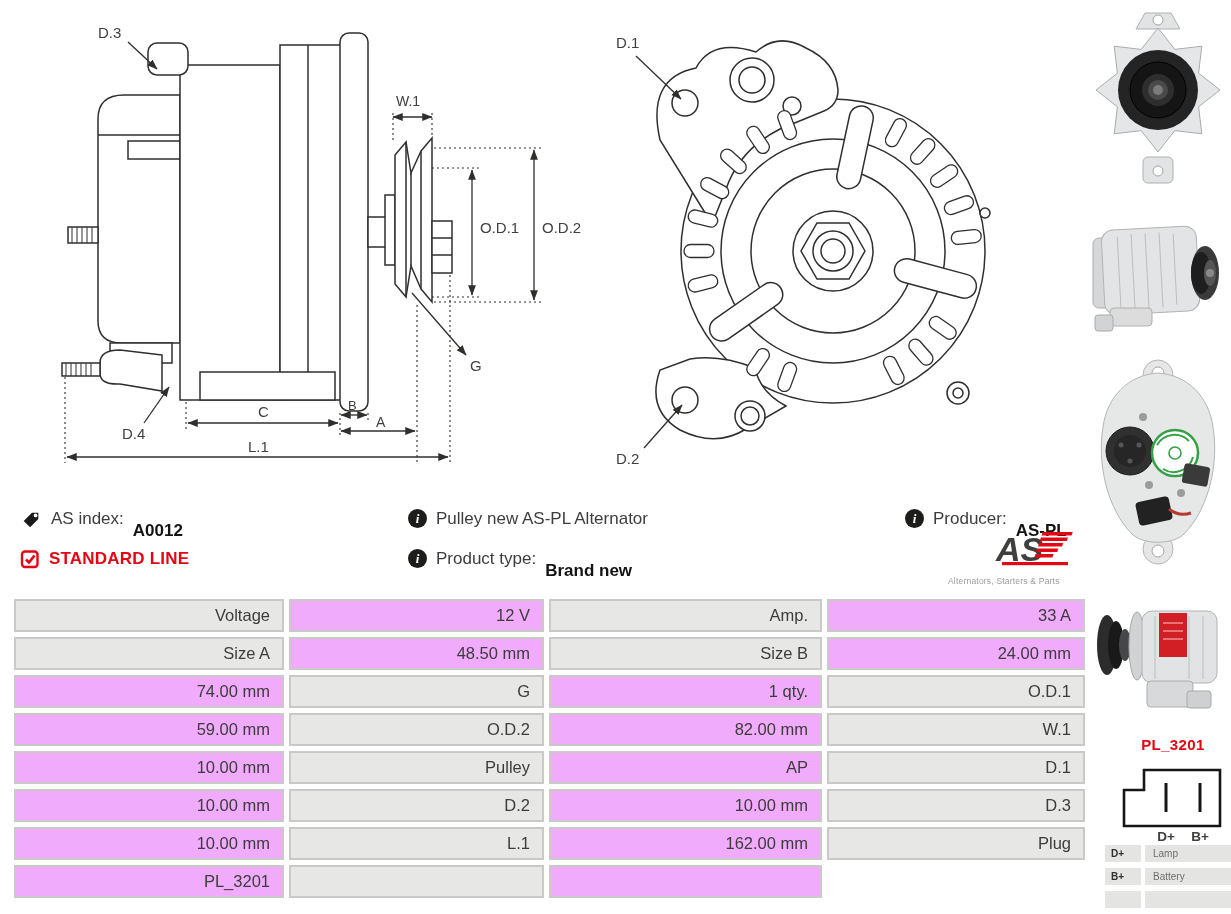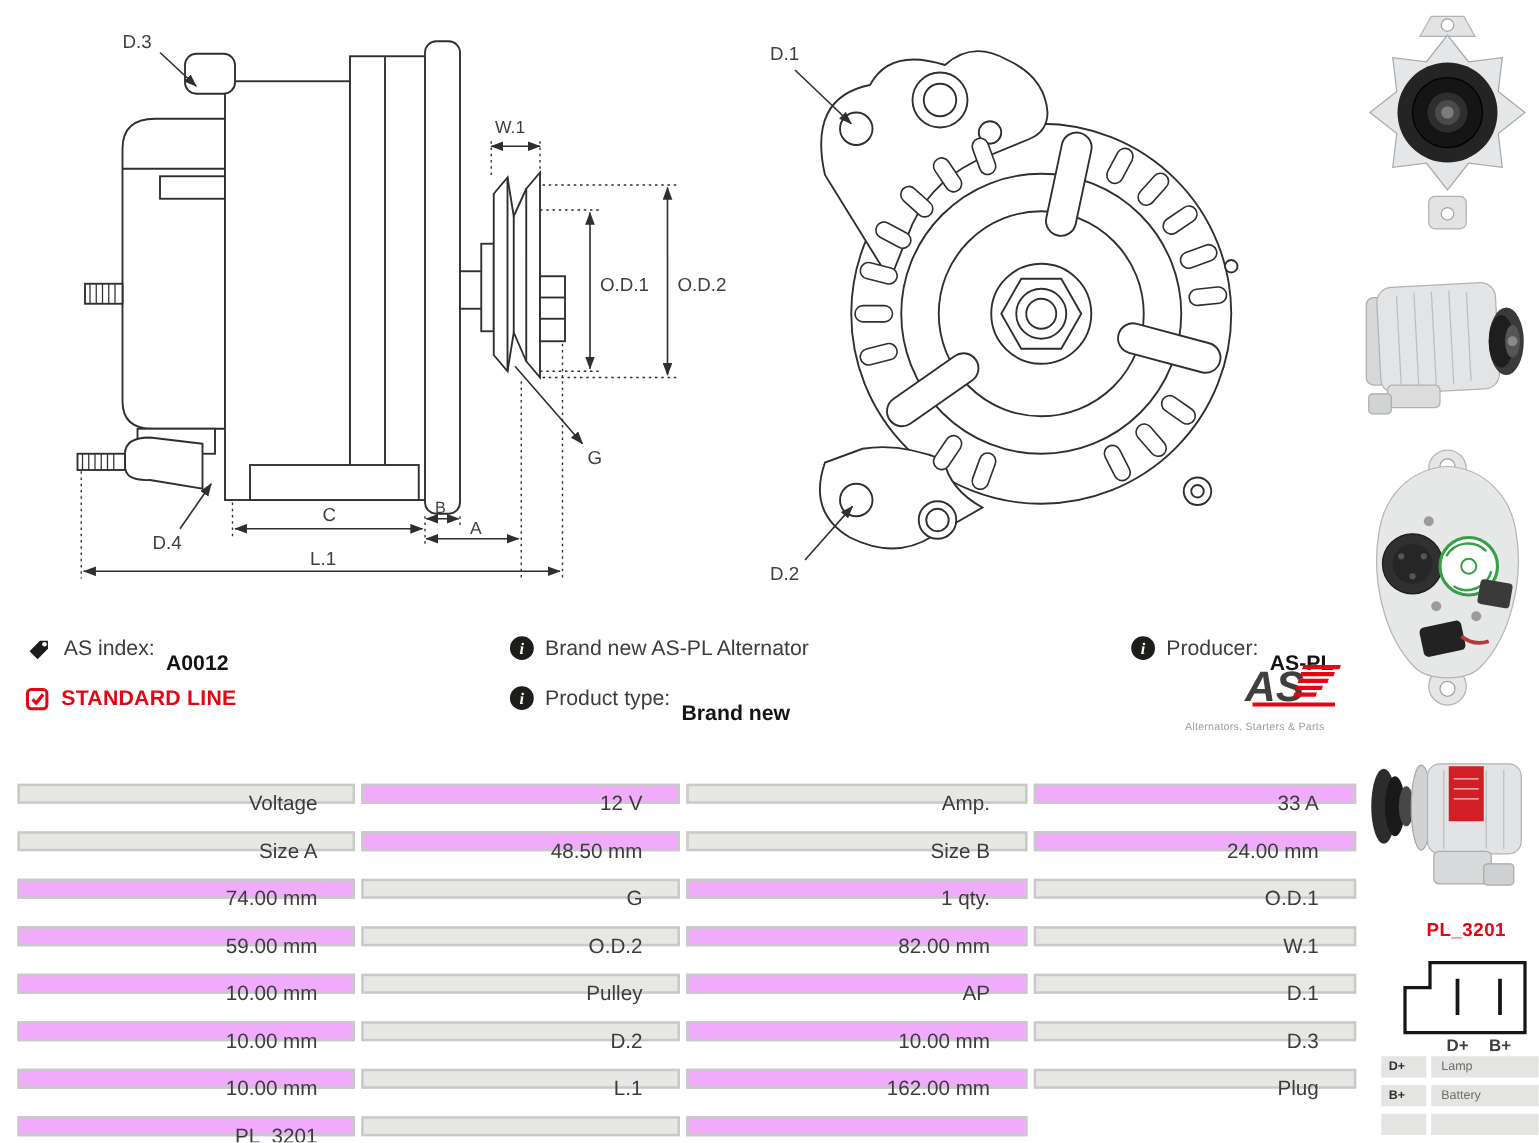--- a/index.html
+++ b/index.html
@@ -13,22 +13,22 @@
   .info-item b{color:#141414;margin-top:12px;}
   .info-i{display:inline-block;width:19px;height:19px;border-radius:50%;background:#1d1d1b;
           color:#fff;font-weight:bold;font-size:13px;text-align:center;line-height:19px;
           font-family:"Liberation Serif",serif;font-style:italic;flex:0 0 auto;}
   .redline{color:#e30613;font-weight:bold;letter-spacing:.2px;}
   .logo-tagline{position:absolute;left:948px;top:576px;width:134px;text-align:left;
                 font-size:8.5px;color:#9b9b9a;letter-spacing:.2px;}
   
   #spec-table{position:absolute;left:14px;top:599px;display:grid;
               grid-template-columns:270px 255px 273px 258px;grid-auto-rows:33px;gap:5px;}
-  .cell{box-sizing:border-box;height:16px;line-height:29px;font-size:16.5px;color:#3c3c3b;
-        text-align:right;padding-right:28px;border:2px solid #c9c9c8;margin-top:28px;}
+  .cell{box-sizing:border-box;height:33px;line-height:29px;font-size:16.5px;color:#3c3c3b;
+        text-align:right;padding-right:12px;border:2px solid #c9c9c8;}
   .cell.label{background:#e7e7e6;}
   .cell.value{background:#f0abfc;}
   
   #plug-code{position:absolute;left:1118px;top:736px;width:110px;text-align:center;
              font-size:15px;font-weight:bold;color:#e30613;letter-spacing:.4px;}
   #pin-table{position:absolute;left:1105px;top:845px;}
   .pin-row{display:flex;gap:4px;margin-bottom:6px;}
   .pin-cell{background:#e4e4e3;height:17px;line-height:17px;font-size:10px;box-sizing:border-box;}
   .pin-name{width:36px;font-weight:bold;color:#2f2f2e;padding-left:6px;}
   .pin-func{width:104px;color:#6e6e6d;padding-left:8px;}
@@ -281,21 +281,21 @@
   <div class="info-item" style="left:20px;top:549px">
     <svg width="20" height="20" viewBox="0 0 20 20">
       <rect x="2" y="2.5" width="15.5" height="15.5" rx="3" fill="none" stroke="#e30613" stroke-width="2.4"></rect>
       <path d="M6 10.5 L9 13.5 L14.5 6.5" fill="none" stroke="#e30613" stroke-width="2.6"></path>
     </svg>
     <span class="redline">STANDARD LINE</span>
   </div>
 
   <div class="info-item" style="left:408px;top:509px">
     <span class="info-i">i</span>
-    <span>Brand new AS-PL Alternator</span>
+    <span>Pulley new AS-PL Alternator</span>
   </div>
 
   <div class="info-item" style="left:408px;top:549px">
     <span class="info-i">i</span>
     <span>Product type:</span>
     <b>Brand new</b>
   </div>
 
   <div class="info-item" style="left:905px;top:509px">
     <span class="info-i">i</span>

